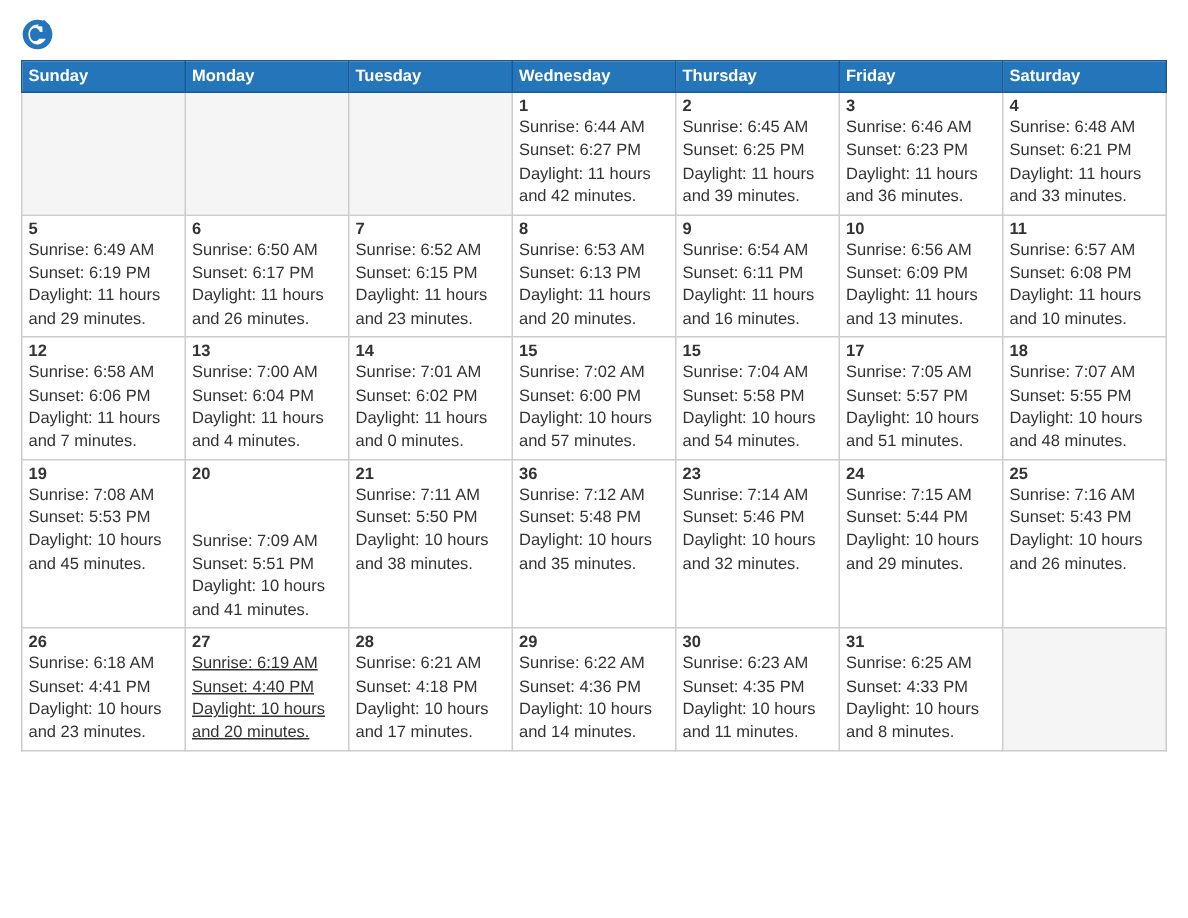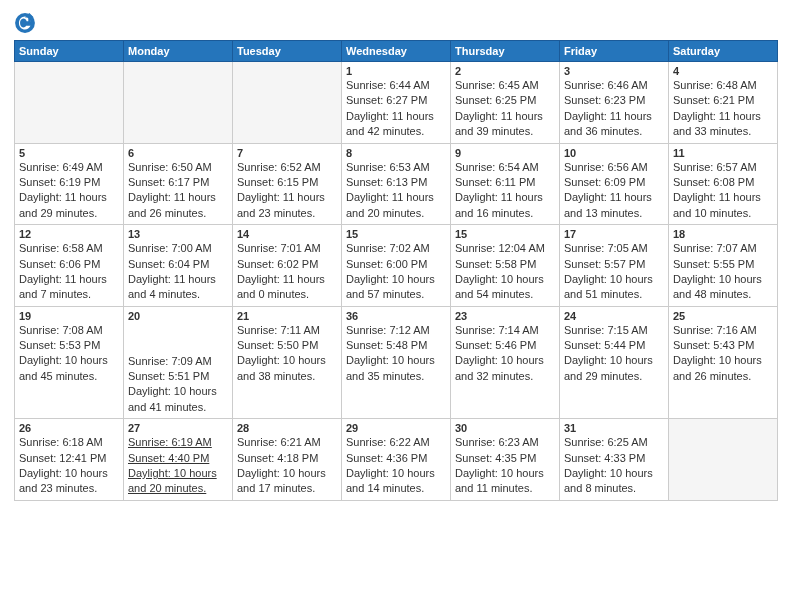--- a/index.html
+++ b/index.html
@@ -246,21 +246,21 @@
           </td>
           <td>
             <span class="day-number">15</span>
             <div class="day-info" style="white-space: pre-line;">Sunrise: 7:02 AM
 Sunset: 6:00 PM
 Daylight: 10 hours
 and 57 minutes.</div>
           </td>
           <td>
             <span class="day-number">15</span>
-            <div class="day-info" style="white-space: pre-line;">Sunrise: 12:04 AM
+            <div class="day-info" style="white-space: pre-line;">Sunrise: 7:04 AM
 Sunset: 5:58 PM
 Daylight: 10 hours
 and 54 minutes.</div>
           </td>
           <td>
             <span class="day-number">17</span>
             <div class="day-info" style="white-space: pre-line;">Sunrise: 7:05 AM
 Sunset: 5:57 PM
 Daylight: 10 hours
 and 51 minutes.</div>
@@ -321,21 +321,21 @@
             <div class="day-info" style="white-space: pre-line;">Sunrise: 7:16 AM
 Sunset: 5:43 PM
 Daylight: 10 hours
 and 26 minutes.</div>
           </td>
         </tr>
         <tr>
           <td>
             <span class="day-number">26</span>
             <div class="day-info" style="white-space: pre-line;">Sunrise: 6:18 AM
-Sunset: 12:41 PM
+Sunset: 4:41 PM
 Daylight: 10 hours
 and 23 minutes.</div>
           </td>
           <td>
             <span class="day-number">27</span>
             <div class="day-info" style="white-space: pre-line; text-decoration: underline;">Sunrise: 6:19 AM
 Sunset: 4:40 PM
 Daylight: 10 hours
 and 20 minutes.</div>
           </td>

